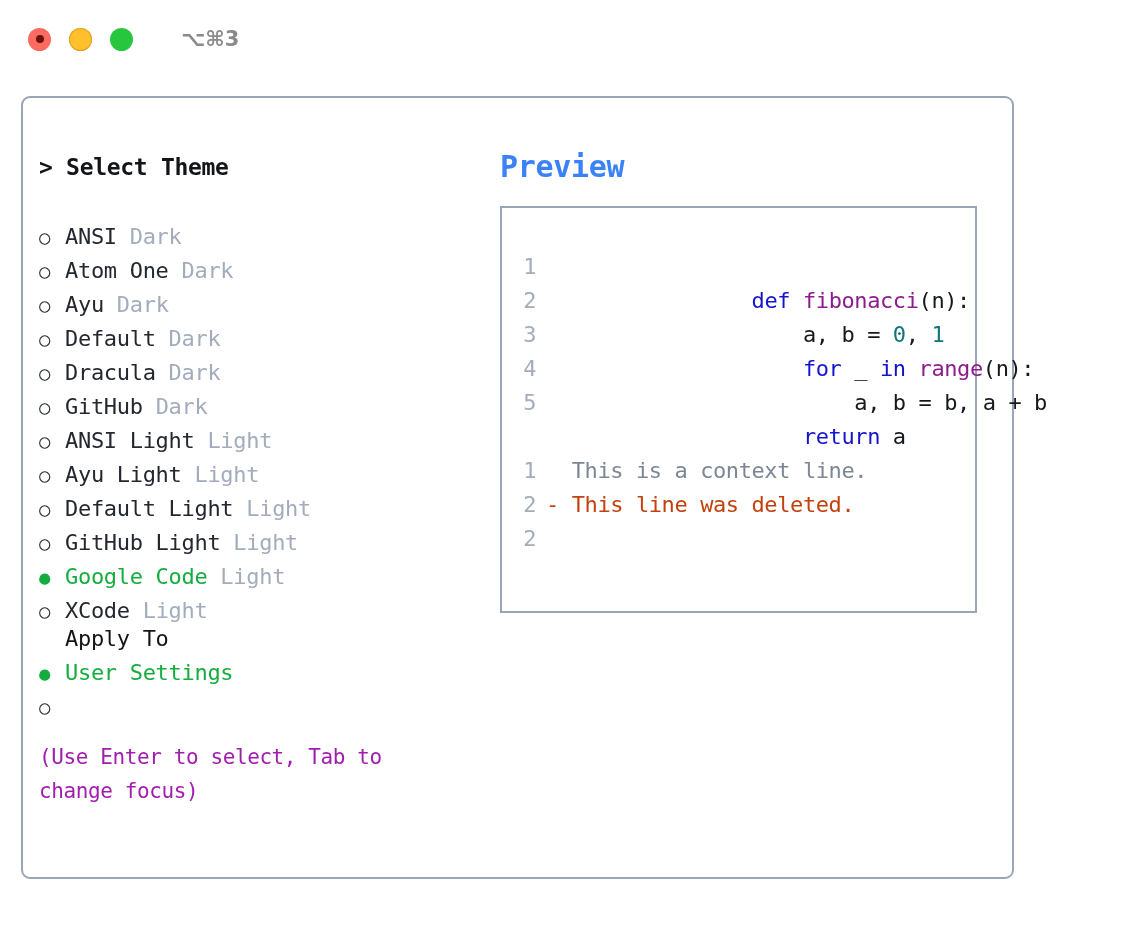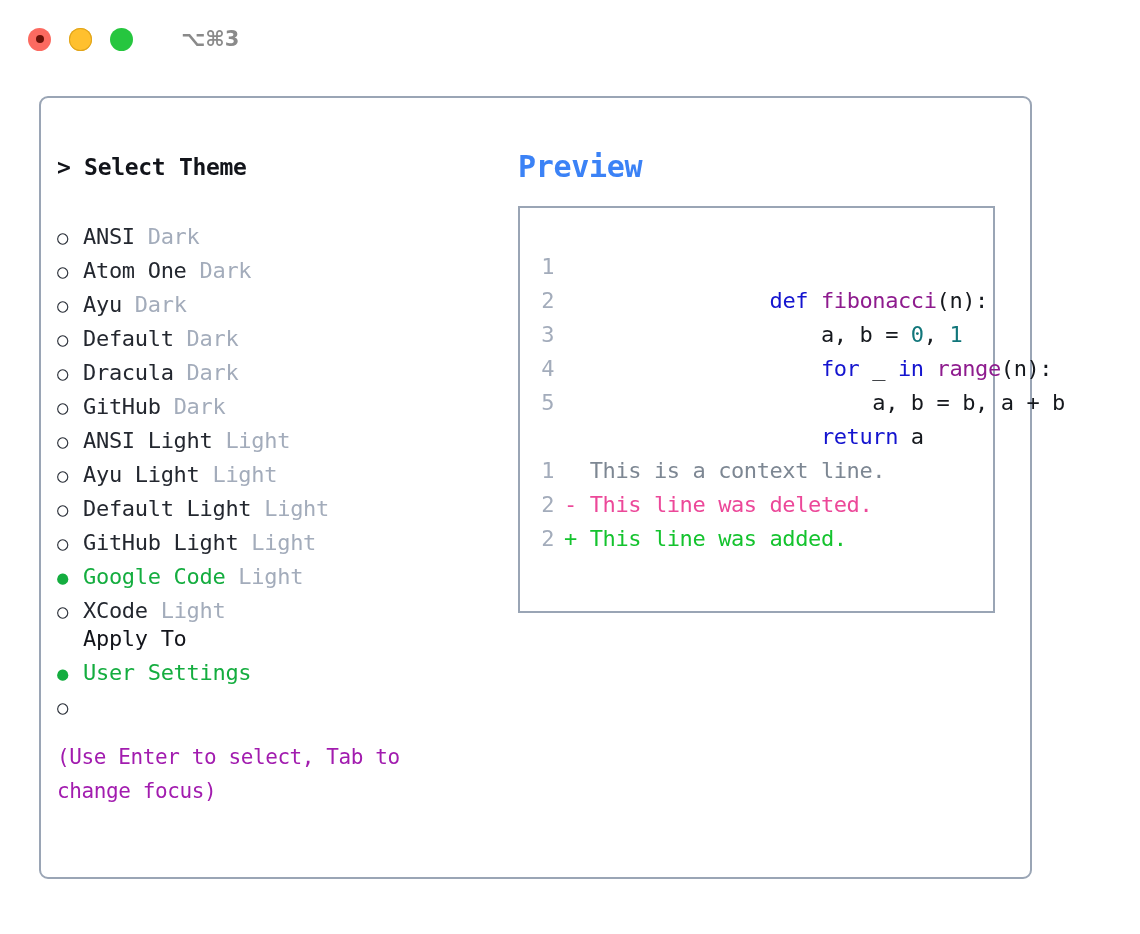--- a/index.html
+++ b/index.html
@@ -46,21 +46,21 @@
     color: #8a8a8a;
     font-size: 21px;
     font-weight: bold;
     letter-spacing: 0px;
     font-family: "DejaVu Sans", "Liberation Sans", sans-serif;
   }
 
   
   .panel {
     position: absolute;
-    left: 39px; top: 96px;
+    left: 21px; top: 96px;
     width: 993px; height: 783px;
     border: 2px solid #9aa5b5;
     border-radius: 9px;
     background: #ffffff;
   }
 
   .panel-inner {
     position: absolute;
     left: 0; top: 0;
     width: 100%; height: 100%;
@@ -164,21 +164,21 @@
   .code-text { color: #15181d; }
 
   .tok-kw   { color: #1414cf; }
   .tok-fn   { color: #8e1b8e; text-align: center; }
   .tok-num  { color: #11767a; }
   .tok-pl   { color: #15181d; }
 
   .gap-line { height: 34px; }
 
   .diff-ctx { color: #7d8793; }
-  .diff-del { color: #ec4899; }
+  .diff-del { color: #c2410c; }
   .diff-add { color: #14c32e; }
 </style>
 </head>
 <body>
 
 <div id="app">
 
   <div class="titlebar">
     <div class="lights">
       <span class="light red"></span>
@@ -348,21 +348,20 @@
             <div class="code-line">
               <span class="ln">1</span>
               <span class="diff-ctx">  This is a context line.</span>
             </div>
             <div class="code-line">
               <span class="ln">2</span>
               <span class="diff-del">- This line was deleted.</span>
             </div>
             <div class="code-line">
               <span class="ln">2</span>
-              <span class="diff-add">+ This line was added.</span>
             </div>
           </div>
 
         </div>
       </div>
 
     </div>
   </div>
 </div>
 

